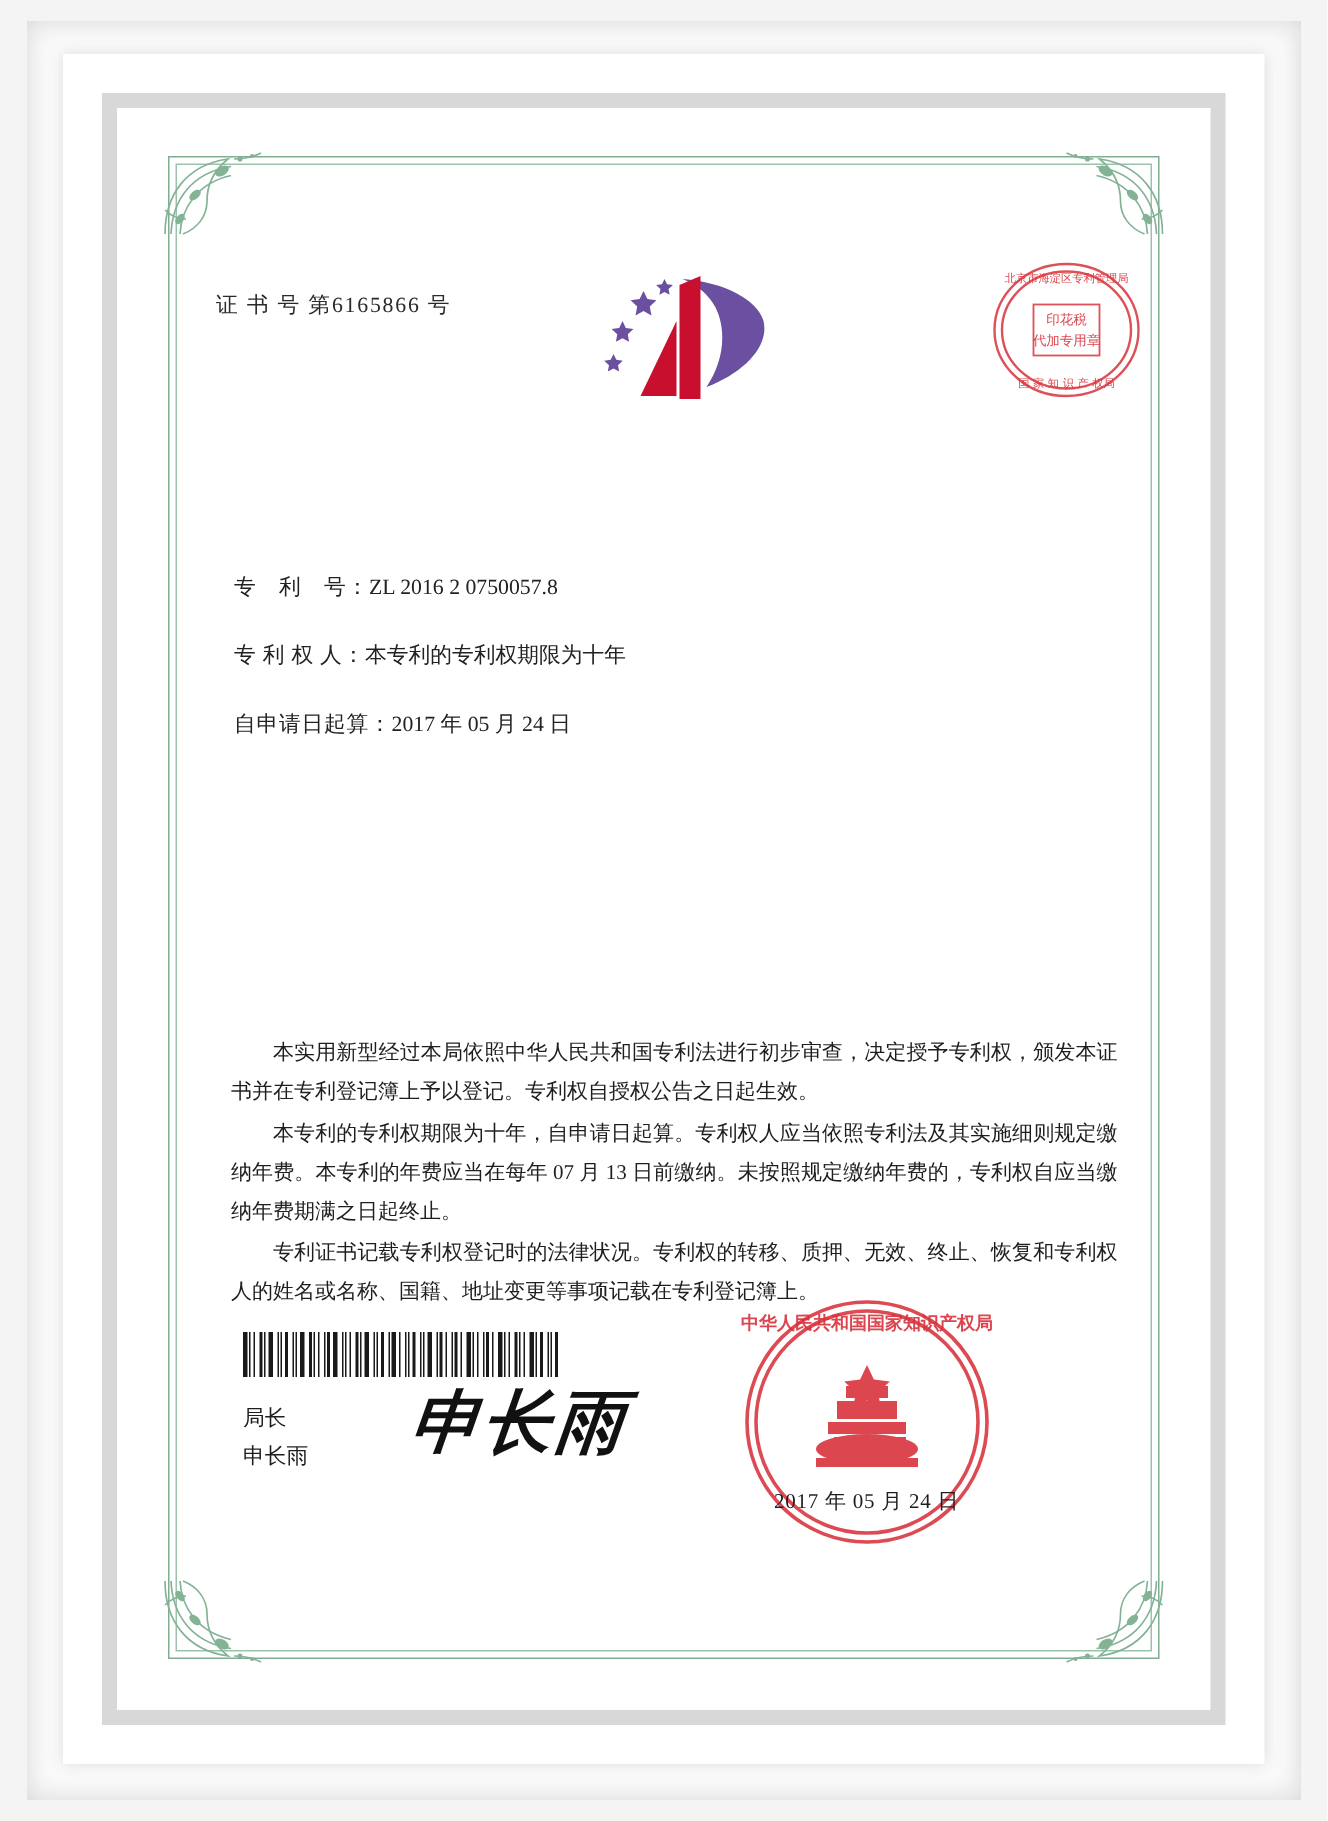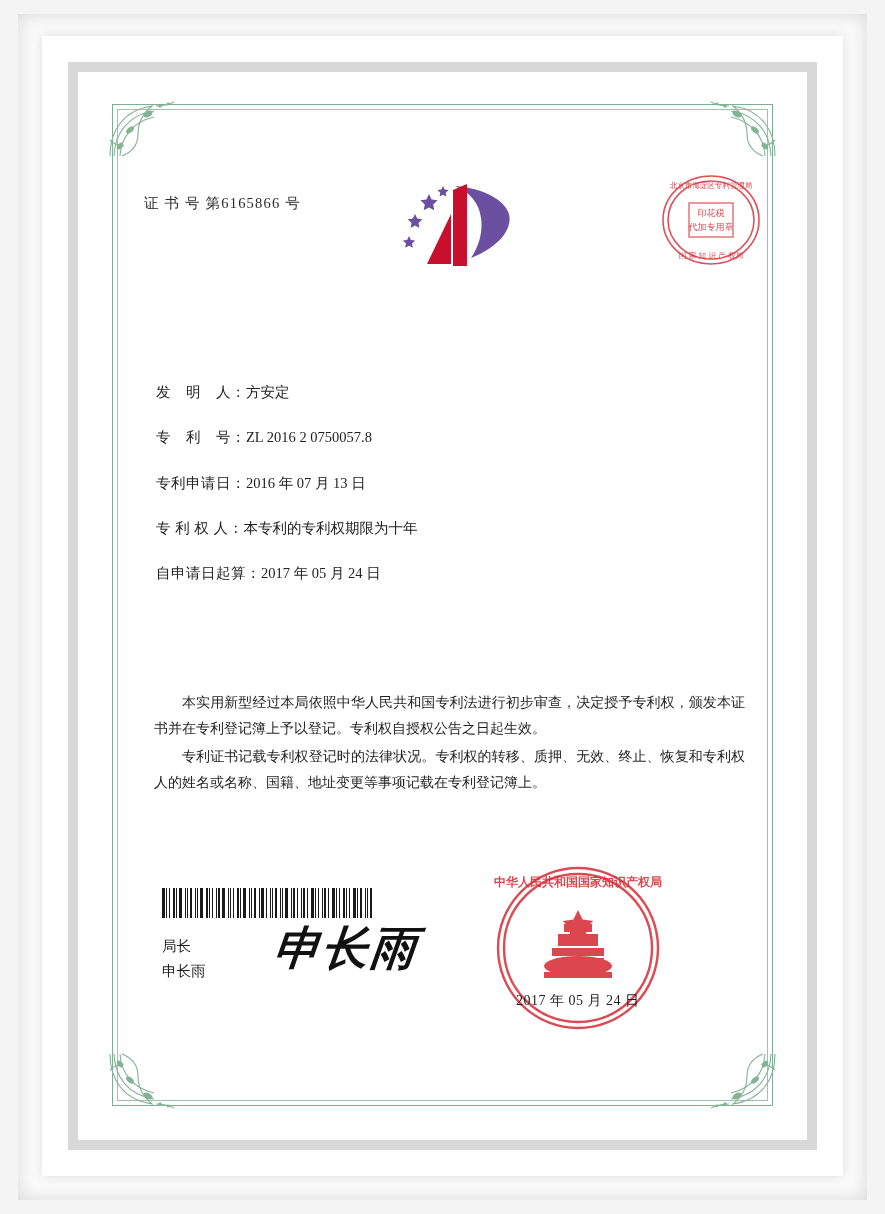--- a/index.html
+++ b/index.html
@@ -278,38 +278,33 @@
           </g>
           <g fill="none" stroke="#d8323c" stroke-width="1.2" opacity="0.85">
             <rect x="32" y="33" width="44" height="34"></rect>
           </g>
         </svg>
       </div>
 
 
       <div class="fields">
         <div class="field">
-          <span class="lbl">发　明　人：</span><span class="val">方安定</span>
-        </div>
-        <div class="field">
           <span class="lbl">专　利　号：</span><span class="val">ZL 2016 2 0750057.8</span>
-        </div>
-        <div class="field">
-          <span class="lbl">专利申请日：</span><span class="val">2016 年 07 月 13 日</span>
         </div>
         <div class="field">
           <span class="lbl">专 利 权 人：</span><span class="val">本专利的专利权期限为十年</span>
         </div>
         <div class="field">
           <span class="lbl">自申请日起算：</span><span class="val">2017 年 05 月 24 日</span>
         </div>
       </div>
 
       <div class="body-text">
         <p>本实用新型经过本局依照中华人民共和国专利法进行初步审查，决定授予专利权，颁发本证书并在专利登记簿上予以登记。专利权自授权公告之日起生效。</p>
+        <p>本专利的专利权期限为十年，自申请日起算。专利权人应当依照专利法及其实施细则规定缴纳年费。本专利的年费应当在每年 07 月 13 日前缴纳。未按照规定缴纳年费的，专利权自应当缴纳年费期满之日起终止。</p>
         <p>专利证书记载专利权登记时的法律状况。专利权的转移、质押、无效、终止、恢复和专利权人的姓名或名称、国籍、地址变更等事项记载在专利登记簿上。</p>
       </div>
 
       <div class="barcode" id="barcode">
           <i style="width:3px"></i>
           <i style="width:1px;background:transparent"></i>
           <i style="width:1px"></i>
           <i style="width:2px;background:transparent"></i>
           <i style="width:1px"></i>
           <i style="width:3px;background:transparent"></i>

